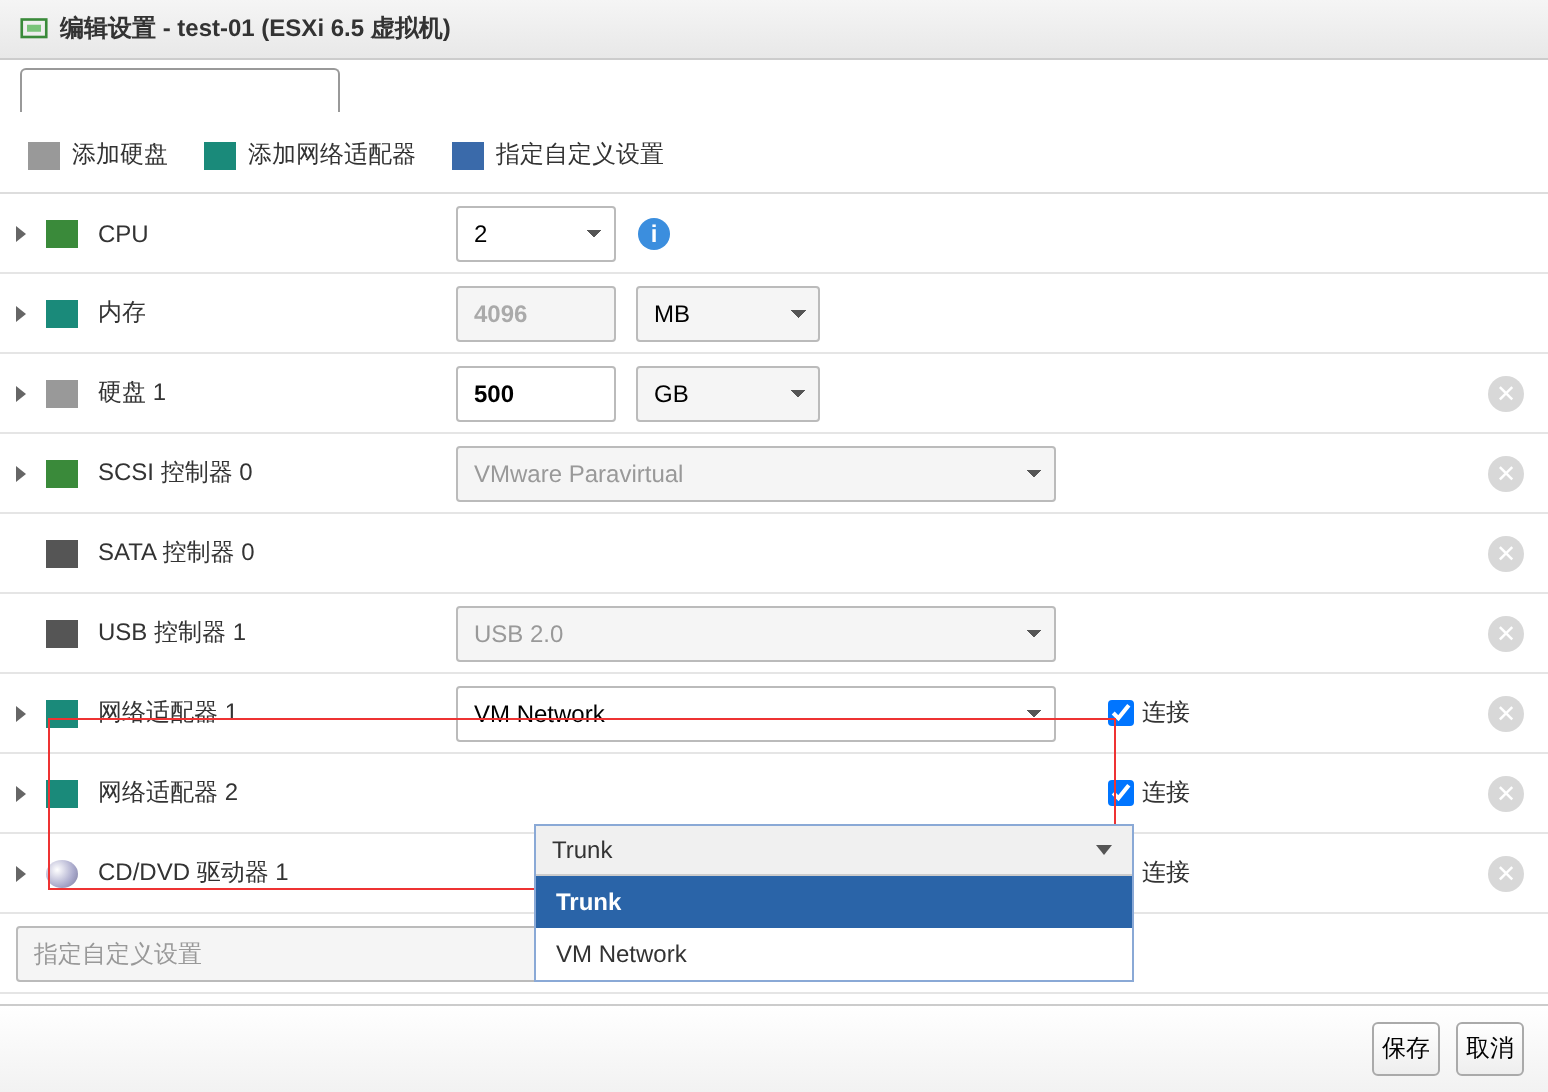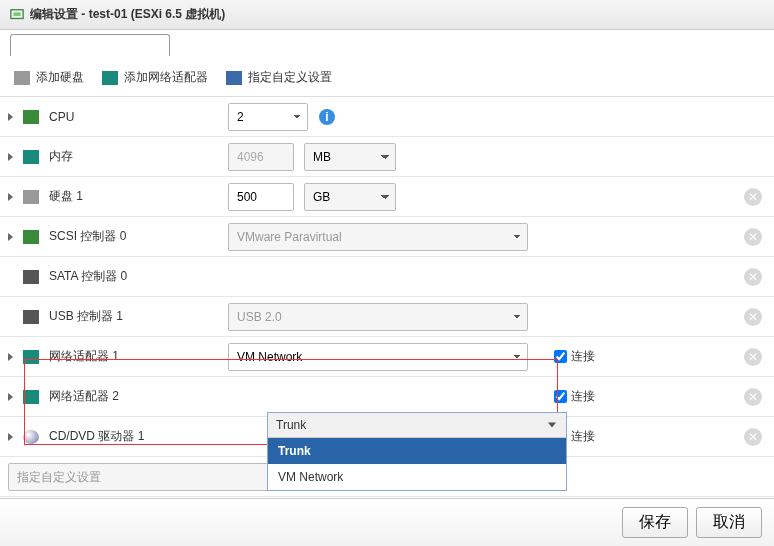--- a/index.html
+++ b/index.html
@@ -16,33 +16,33 @@
 .hw-row { display: flex; align-items: center; border-bottom: 1px solid #e5e5e5; min-height: 40px; padding: 4px 14px 4px 8px; position: relative; }
 .hw-label { width: 220px; display: flex; align-items: center; gap: 10px; }
 .arrow { width: 0; height: 0; border-top: 4px solid transparent; border-bottom: 4px solid transparent; border-left: 5px solid #666; cursor: pointer; }
 .hw-icon { width: 16px; height: 14px; }
 .controls { flex: 1; display: flex; align-items: center; gap: 10px; }
 .sel, .inp { height: 28px; border: 1px solid #bbb; background: #fff; padding: 0 8px; font-size: 12px; border-radius: 2px; }
 .sel { width: 80px; appearance: none; background-image: linear-gradient(45deg, transparent 50%, #555 50%), linear-gradient(-45deg, transparent 50%, #555 50%); background-position: right 10px center, right 6px center; background-size: 4px 4px; background-repeat: no-repeat; padding-right: 24px; }
 .sel.wide { width: 300px; }
 .sel.unit { width: 92px; background-color: #f5f5f5; }
 .sel.disabled { color: #999; background-color: #f5f5f5; }
-.inp { width: 66px; }
+.inp { width: 80px; font-weight: bold; }
 .inp.disabled { color: #aaa; background: #f5f5f5; }
 .info-icon { width: 18px; height: 18px; }
 .chk-wrap { display: flex; align-items: center; gap: 4px; padding-left: 16px; }
 .close-btn { position: absolute; right: 12px; top: 50%; transform: translateY(-50%); width: 18px; height: 18px; border-radius: 50%; background: #d8d8d8; color: #fff; display: flex; align-items: center; justify-content: center; font-size: 12px; cursor: pointer; }
 .highlight-box { position: absolute; border: 1px solid #e33; pointer-events: none; }
 .dropdown-open { position: absolute; left: 267px; width: 300px; border: 1px solid #8aa9d6; background: #fff; z-index: 10; margin-top: 45px; }
 .dropdown-selected { background: #f0f0f0; padding: 5px 8px; border-bottom: 1px solid #ccc; position: relative; }
 .dropdown-selected::after { content: ""; position: absolute; right: 10px; top: 50%; transform: translateY(-50%); border-left: 4px solid transparent; border-right: 4px solid transparent; border-top: 5px solid #555; }
 .dd-opt { padding: 6px 10px; cursor: pointer; }
 .dd-opt.active { background: #2a64a8; color: #fff; font-weight: bold; }
 .footer { position: absolute; bottom: 0; left: 0; right: 0; border-top: 1px solid #ccc; background: linear-gradient(#fff, #f2f2f2); padding: 8px 12px; display: flex; justify-content: flex-end; gap: 8px; }
-.btn { padding: 4px 16px; border: 1px solid #aaa; background: linear-gradient(#fff, #eee); border-radius: 3px; cursor: pointer; font-size: 16px; }
+.btn { padding: 4px 4px; border: 1px solid #aaa; background: linear-gradient(#fff, #eee); border-radius: 3px; cursor: pointer; font-size: 12px; }
 .watermark { position: absolute; right: 60px; bottom: 14px; color: rgba(150,150,150,0.35); font-size: 14px; pointer-events: none; }
 .ic-green { background: #3a8a3a; } .ic-blue { background: #3a6aaa; } .ic-grey { background: #999; } .ic-dark { background: #555; } .ic-teal { background: #1a8a7a; } .ic-disc { border-radius: 50%; background: radial-gradient(circle at 35% 35%, #fff, #aac 60%, #779); }
 .ic-mon { background: #666; position: relative; } .ic-mon::after { content:""; position:absolute; bottom:-2px; left:4px; width:8px; height:2px; background:#666; }
 </style>
 </head>
 <body>
 
 <div class="titlebar">
   <svg class="title-icon" viewBox="0 0 16 16">
       <rect x="1" y="2" width="14" height="10" fill="none" stroke="#3a8a3a" stroke-width="1.5"></rect>

